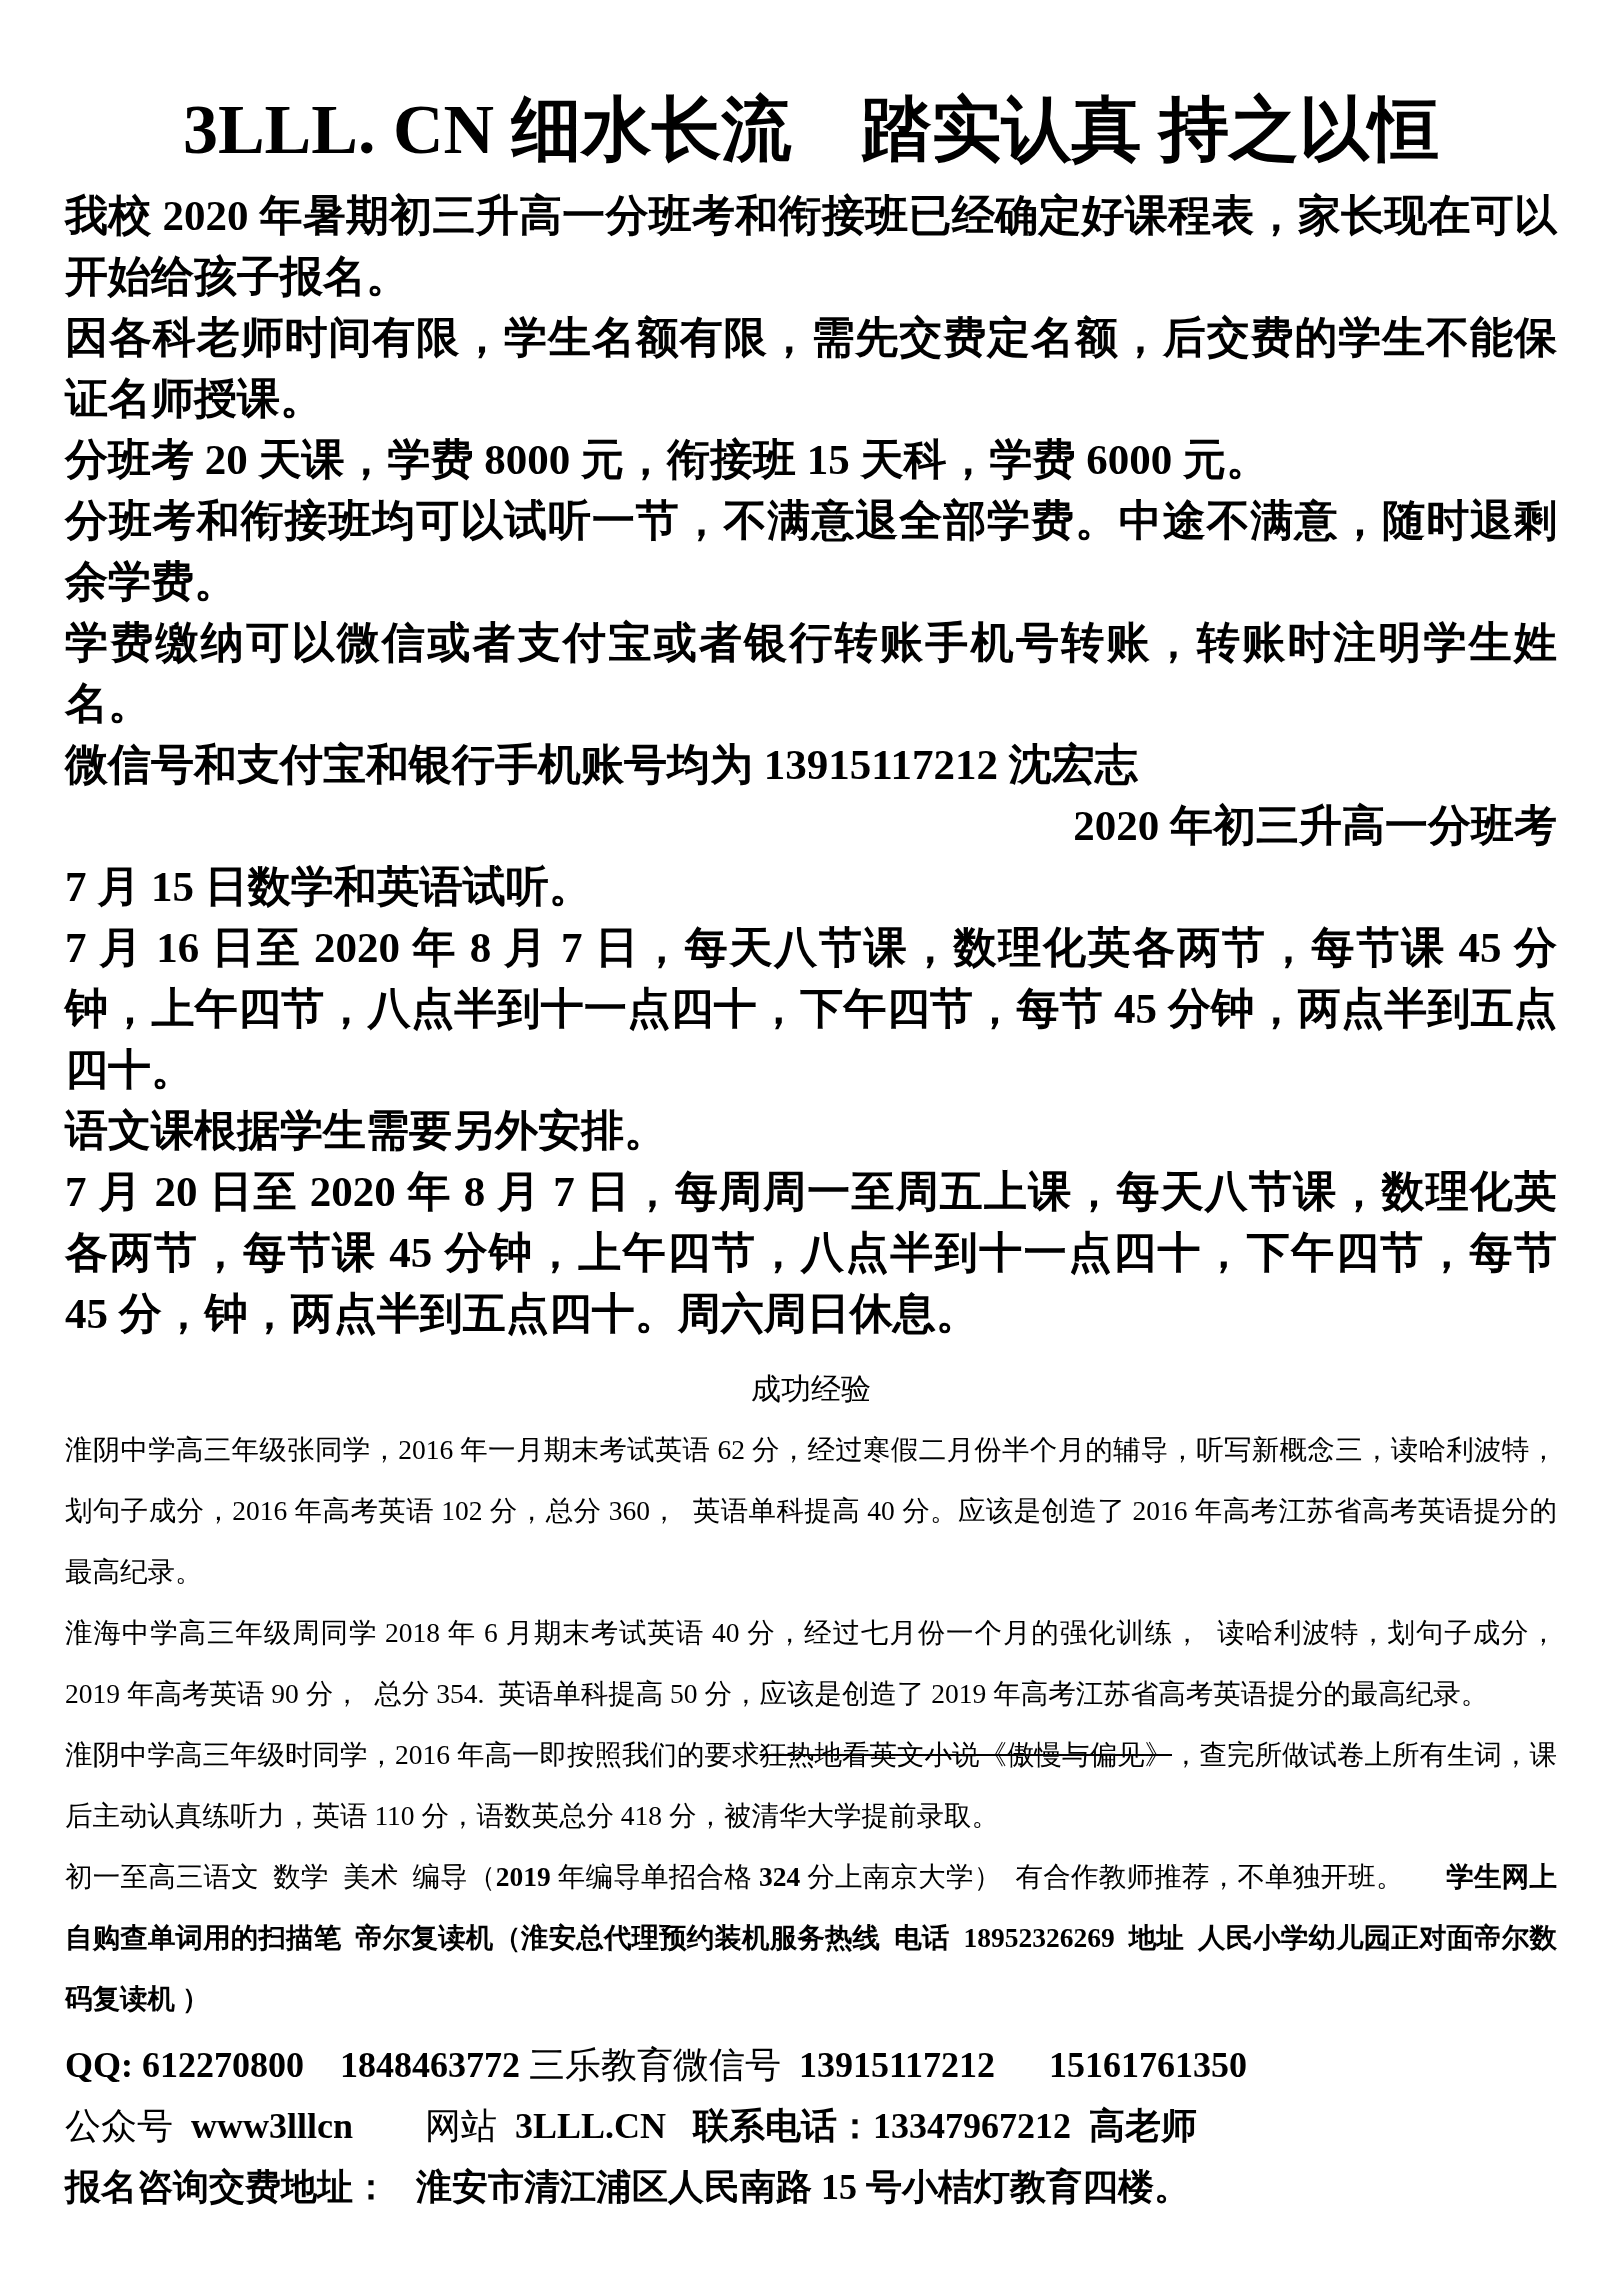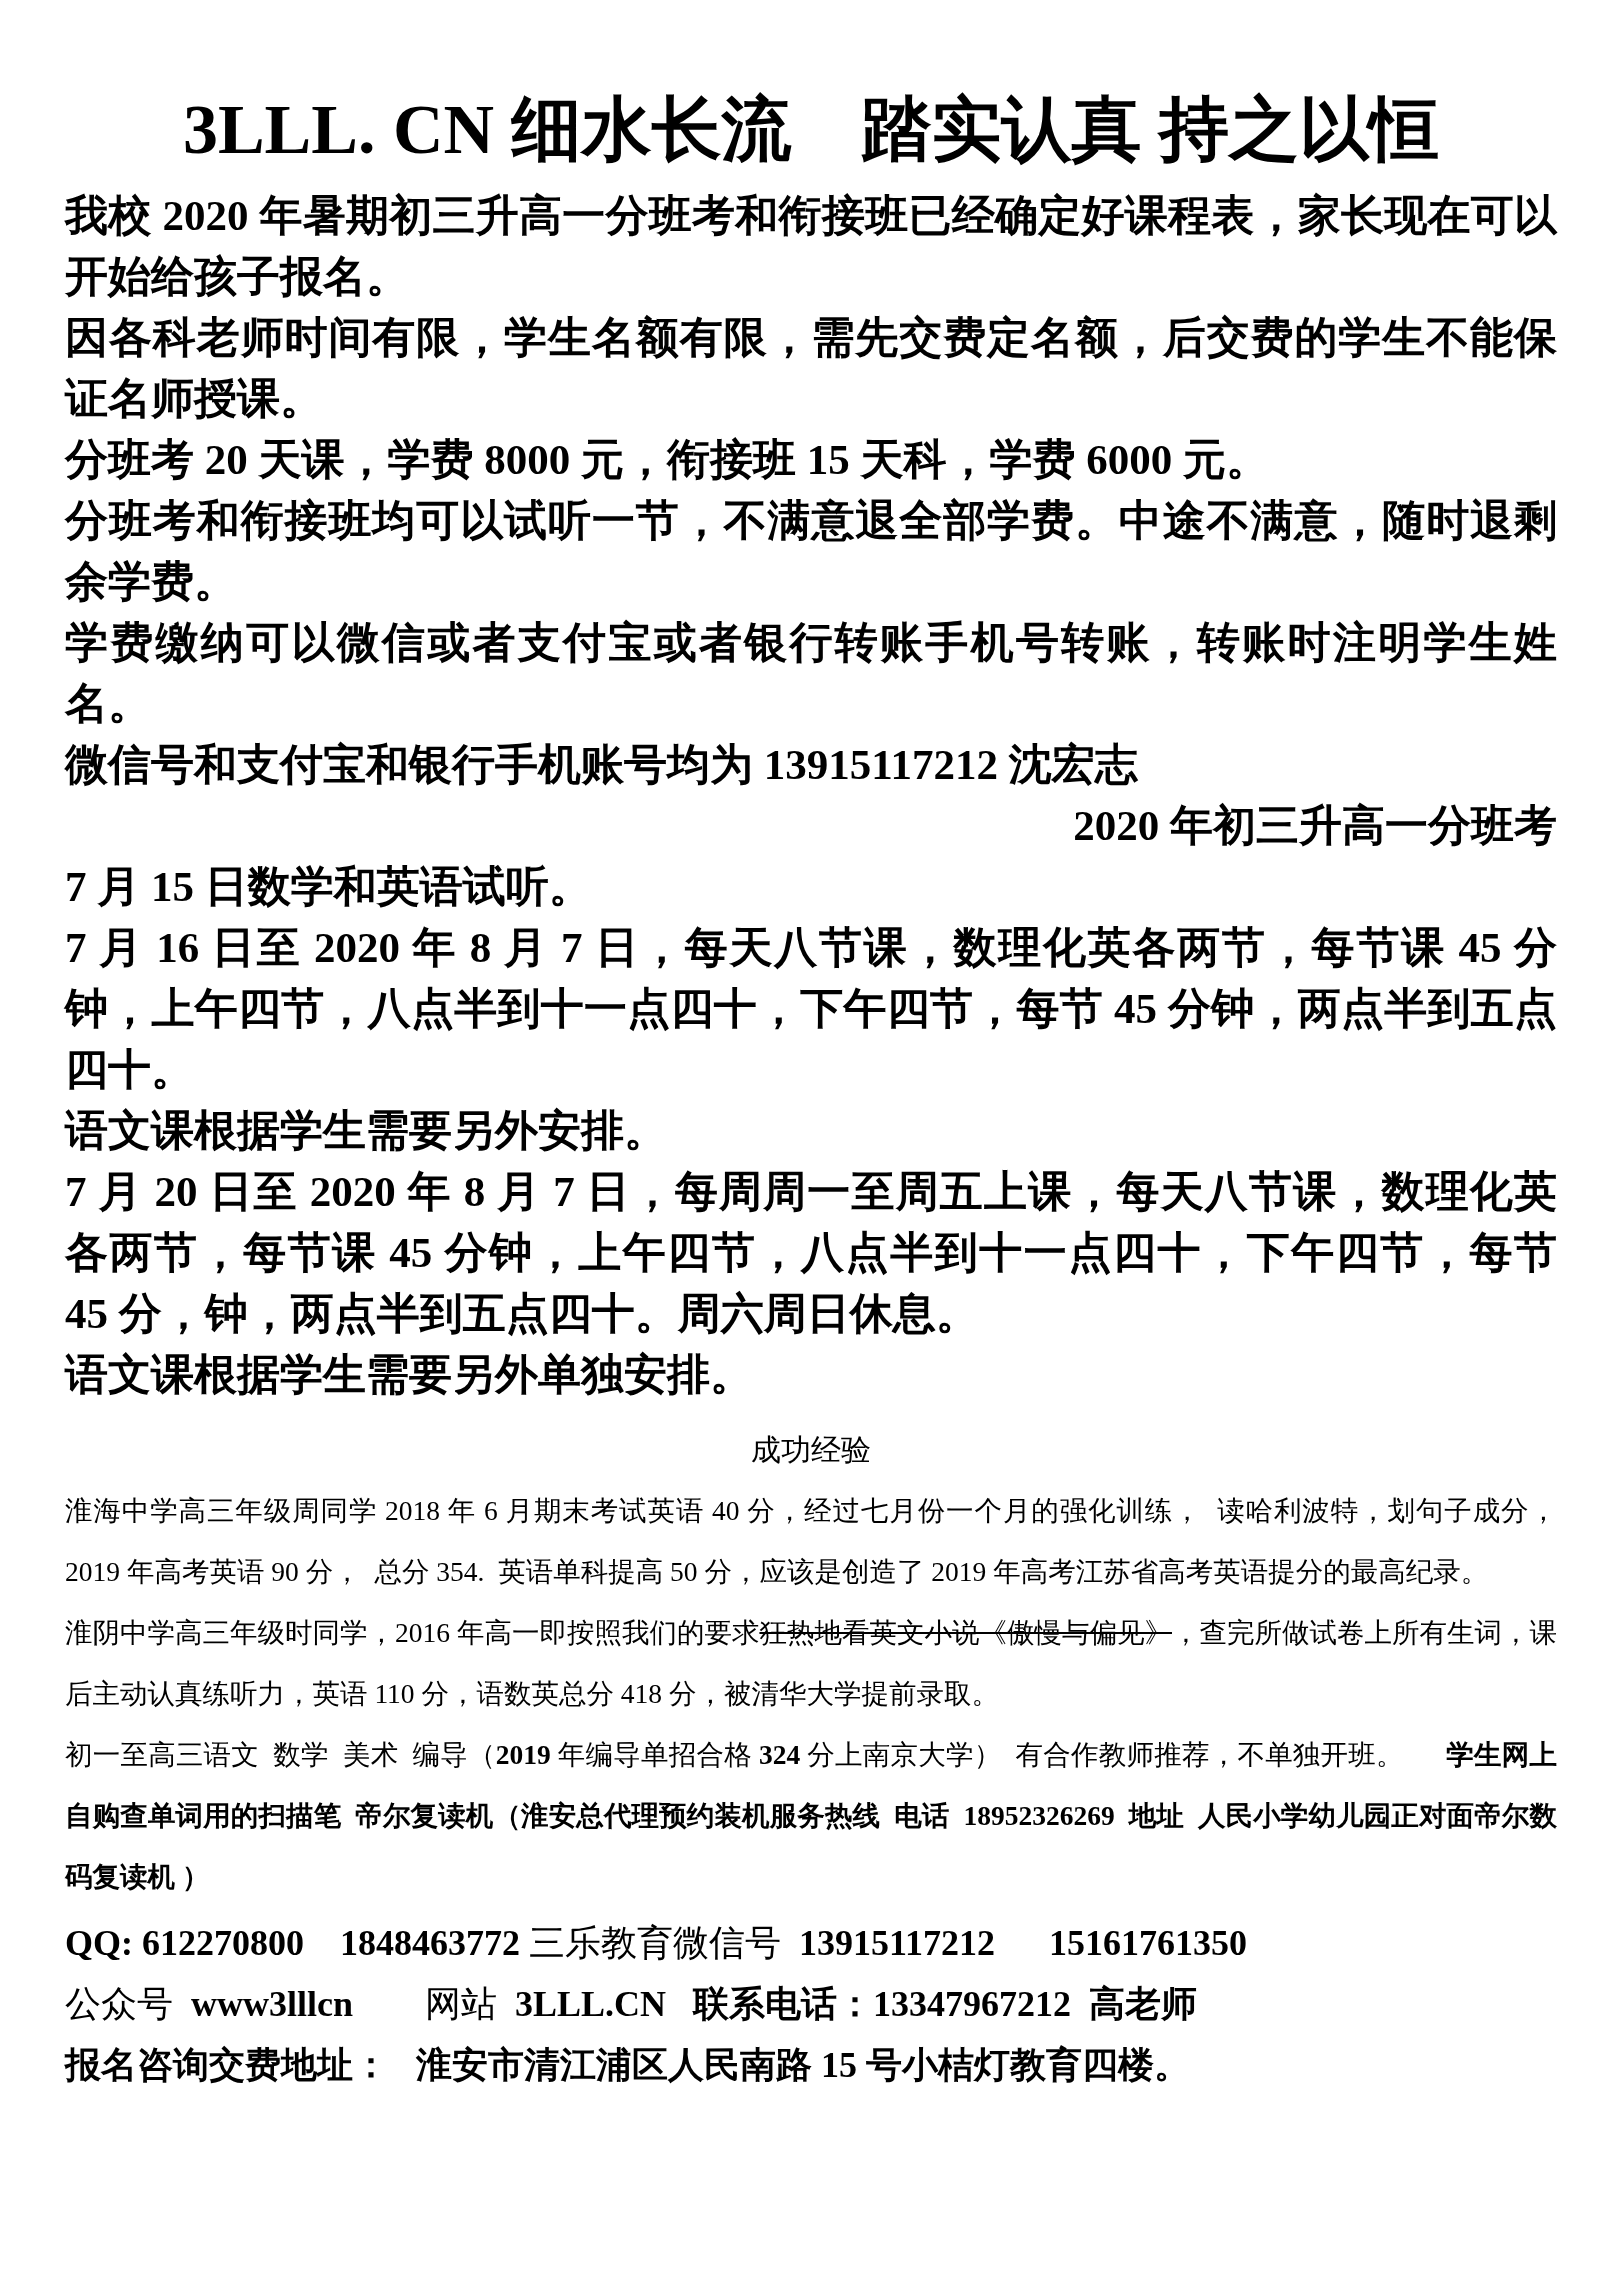--- a/index.html
+++ b/index.html
@@ -82,25 +82,25 @@
 
   <section>
     <h2 class="section-heading">2020 年初三升高一分班考</h2>
     <p class="lg">7 月 15 日数学和英语试听。</p>
     <p class="lg">7 月 16 日至 2020 年 8 月 7 日，每天八节课，数理化英各两节，每节课 45 分钟，上午四节，八点半到十一点四十，下午四节，每节 45 分钟，两点半到五点四十。</p>
     <p class="lg">语文课根据学生需要另外安排。</p>
   </section>
 
   <section>
     <p class="lg">7 月 20 日至 2020 年 8 月 7 日，每周周一至周五上课，每天八节课，数理化英各两节，每节课 45 分钟，上午四节，八点半到十一点四十，下午四节，每节 45 分，钟，两点半到五点四十。周六周日休息。</p>
-    <p class="lg">语文课根据学生需要另外单独安排。</p>
   </section>
 
   <section>
     <h3 class="success-heading">成功经验</h3>
+    <p class="sm">淮阴中学高三年级张同学，2016 年一月期末考试英语 62 分，经过寒假二月份半个月的辅导，听写新概念三，读哈利波特，划句子成分，2016 年高考英语 102 分，总分 360，  英语单科提高 40 分。应该是创造了 2016 年高考江苏省高考英语提分的最高纪录。</p>
     <p class="sm">淮海中学高三年级周同学 2018 年 6 月期末考试英语 40 分，经过七月份一个月的强化训练，  读哈利波特，划句子成分，2019 年高考英语 90 分，  总分 354.  英语单科提高 50 分，应该是创造了 2019 年高考江苏省高考英语提分的最高纪录。</p>
     <p class="sm"><span>淮阴中学高三年级时同学，2016 年高一即按照我们的要求</span><span class="struck">狂热地看英文小说《傲慢与偏见》</span><span>，查完所做试卷上所有生词，课后主动认真练听力，英语 110 分，语数英总分 418 分，被清华大学提前录取。</span></p>
     <p class="sm"><span>初一至高三语文  数学  美术  编导（</span><span class="b">2019</span><span> 年编导单招合格 </span><span class="b">324</span><span> 分上南京大学）  有合作教师推荐，不单独开班。      </span><span class="b">学生网上自购查单词用的扫描笔  帝尔复读机（淮安总代理预约装机服务热线  电话  18952326269  地址  人民小学幼儿园正对面帝尔数码复读机 ）</span></p>
   </section>
 
   <section class="contact">
     <p class="ct"><span class="b">QQ: 612270800    1848463772 </span><span class="r">三乐教育微信号  </span><span class="b">13915117212      15161761350</span></p>
     <p class="ct"><span class="r">公众号  </span><span class="b">www3lllcn</span><span class="r">        网站  </span><span class="b">3LLL.CN</span><span class="b">   联系电话：13347967212  高老师</span></p>
     <p class="ct b">报名咨询交费地址：   淮安市清江浦区人民南路 15 号小桔灯教育四楼。</p>
   </section>

